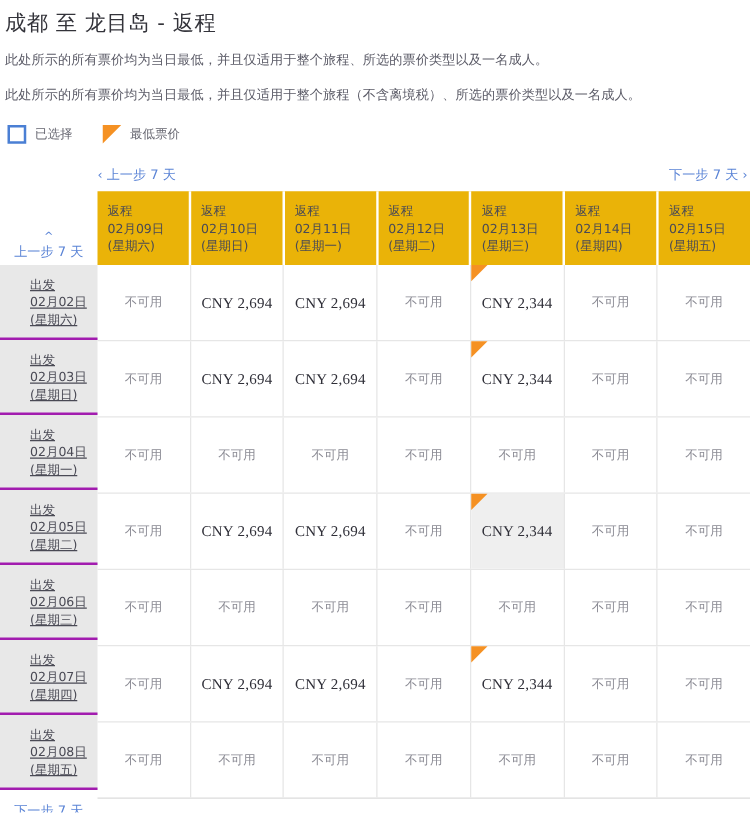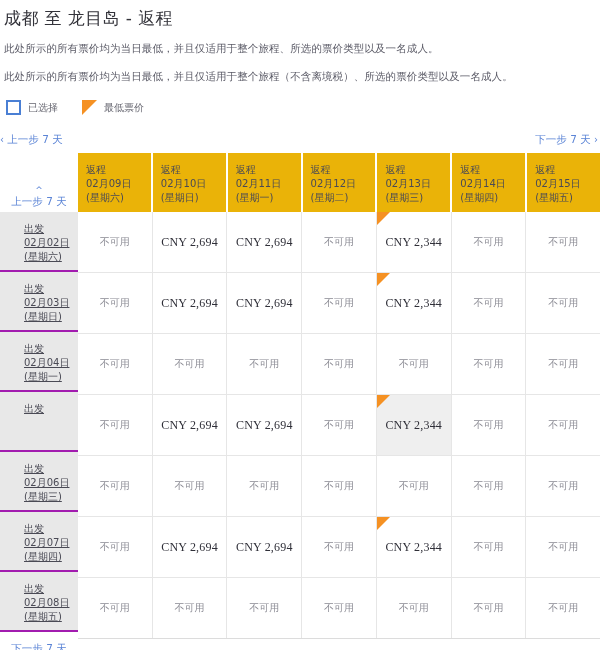--- a/index.html
+++ b/index.html
@@ -45,21 +45,21 @@
 
   
   .legend {
     display: flex;
     align-items: center;
     padding: 3px 0 0 6px;
     gap: 6px;
   }
   .legend-item {
     display: flex;
-    align-items: flex-end;
+    align-items: flex-start;
     gap: 7px;
     margin-right: 18px;
   }
   .legend-swatch-selected {
     width: 15px;
     height: 15px;
     border: 2px solid #4a7fd4;
     background: #ffffff;
     box-sizing: border-box;
   }
@@ -85,20 +85,21 @@
   
   .grid-area {
     position: relative;
     margin-top: 18px;
   }
 
   
   .nav-row {
     position: relative;
     height: 20px;
+    margin-left: 78px;
     margin-right: 0;
   }
   .nav-prev, .nav-next {
     position: absolute;
     font-size: 10.5px;
     color: #5b84d6;
     cursor: pointer;
     white-space: nowrap;
     top: 0;
   }
@@ -276,20 +277,21 @@
             <div class="rail-cell">
               <span class="lbl">出发</span>
               <span class="lbl">02月03日 (星期日)</span>
             </div>
             <div class="rail-cell">
               <span class="lbl">出发</span>
               <span class="lbl">02月04日 (星期一)</span>
             </div>
             <div class="rail-cell">
               <span class="lbl">出发</span>
+              <span class="lbl">02月05日 (星期二)</span>
             </div>
             <div class="rail-cell">
               <span class="lbl">出发</span>
               <span class="lbl">02月06日 (星期三)</span>
             </div>
             <div class="rail-cell">
               <span class="lbl">出发</span>
               <span class="lbl">02月07日 (星期四)</span>
             </div>
             <div class="rail-cell">

